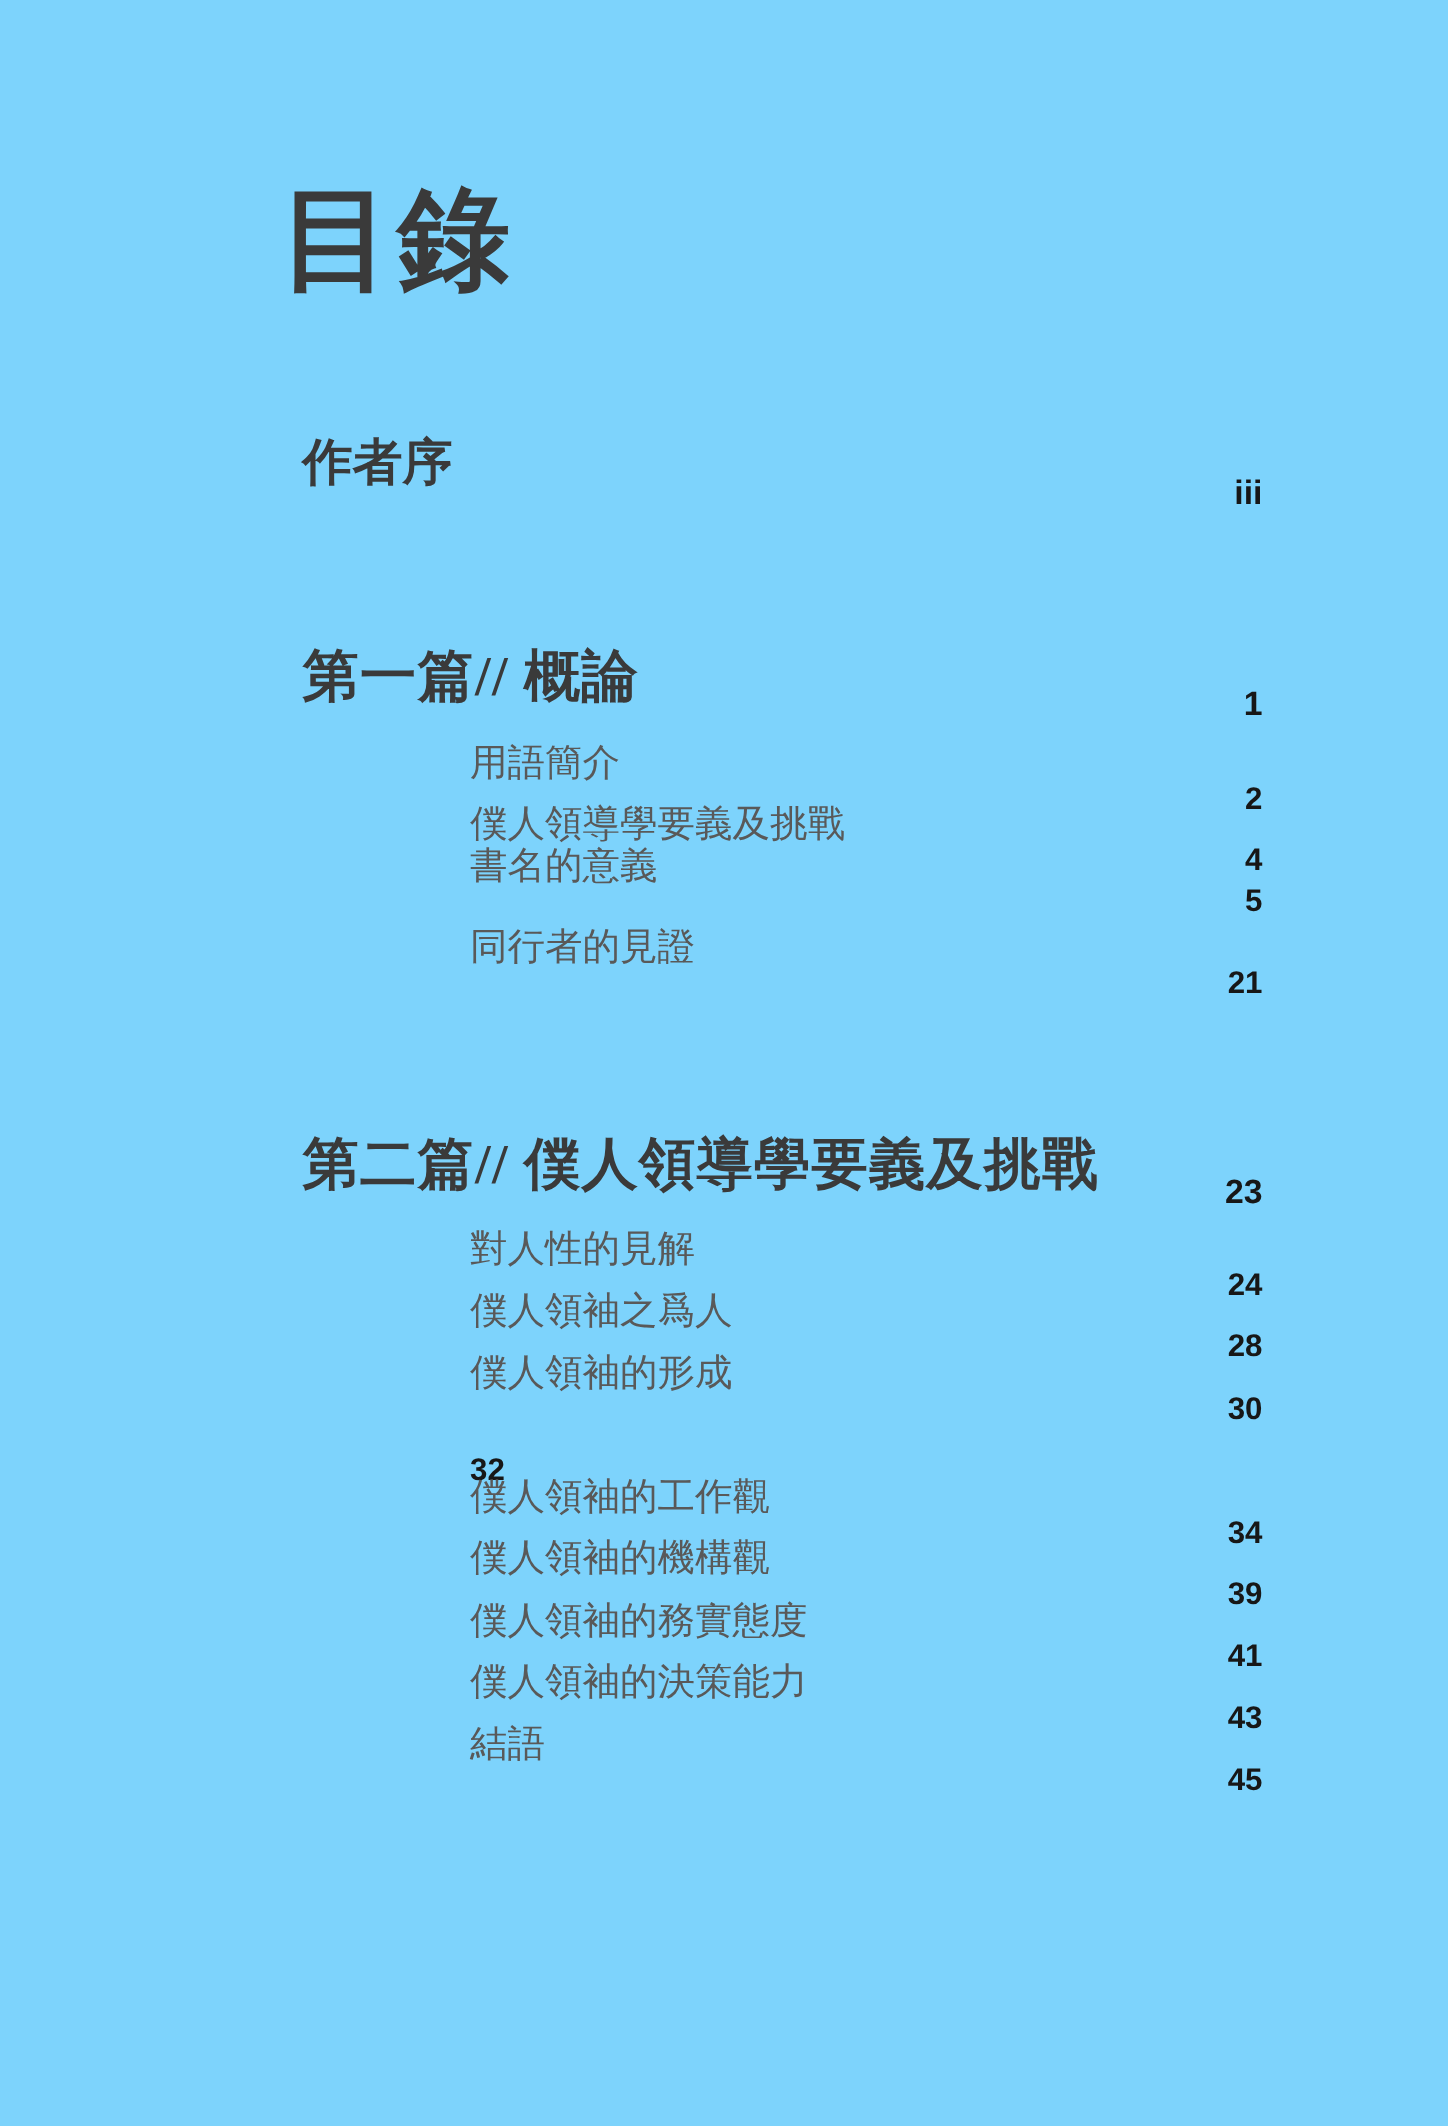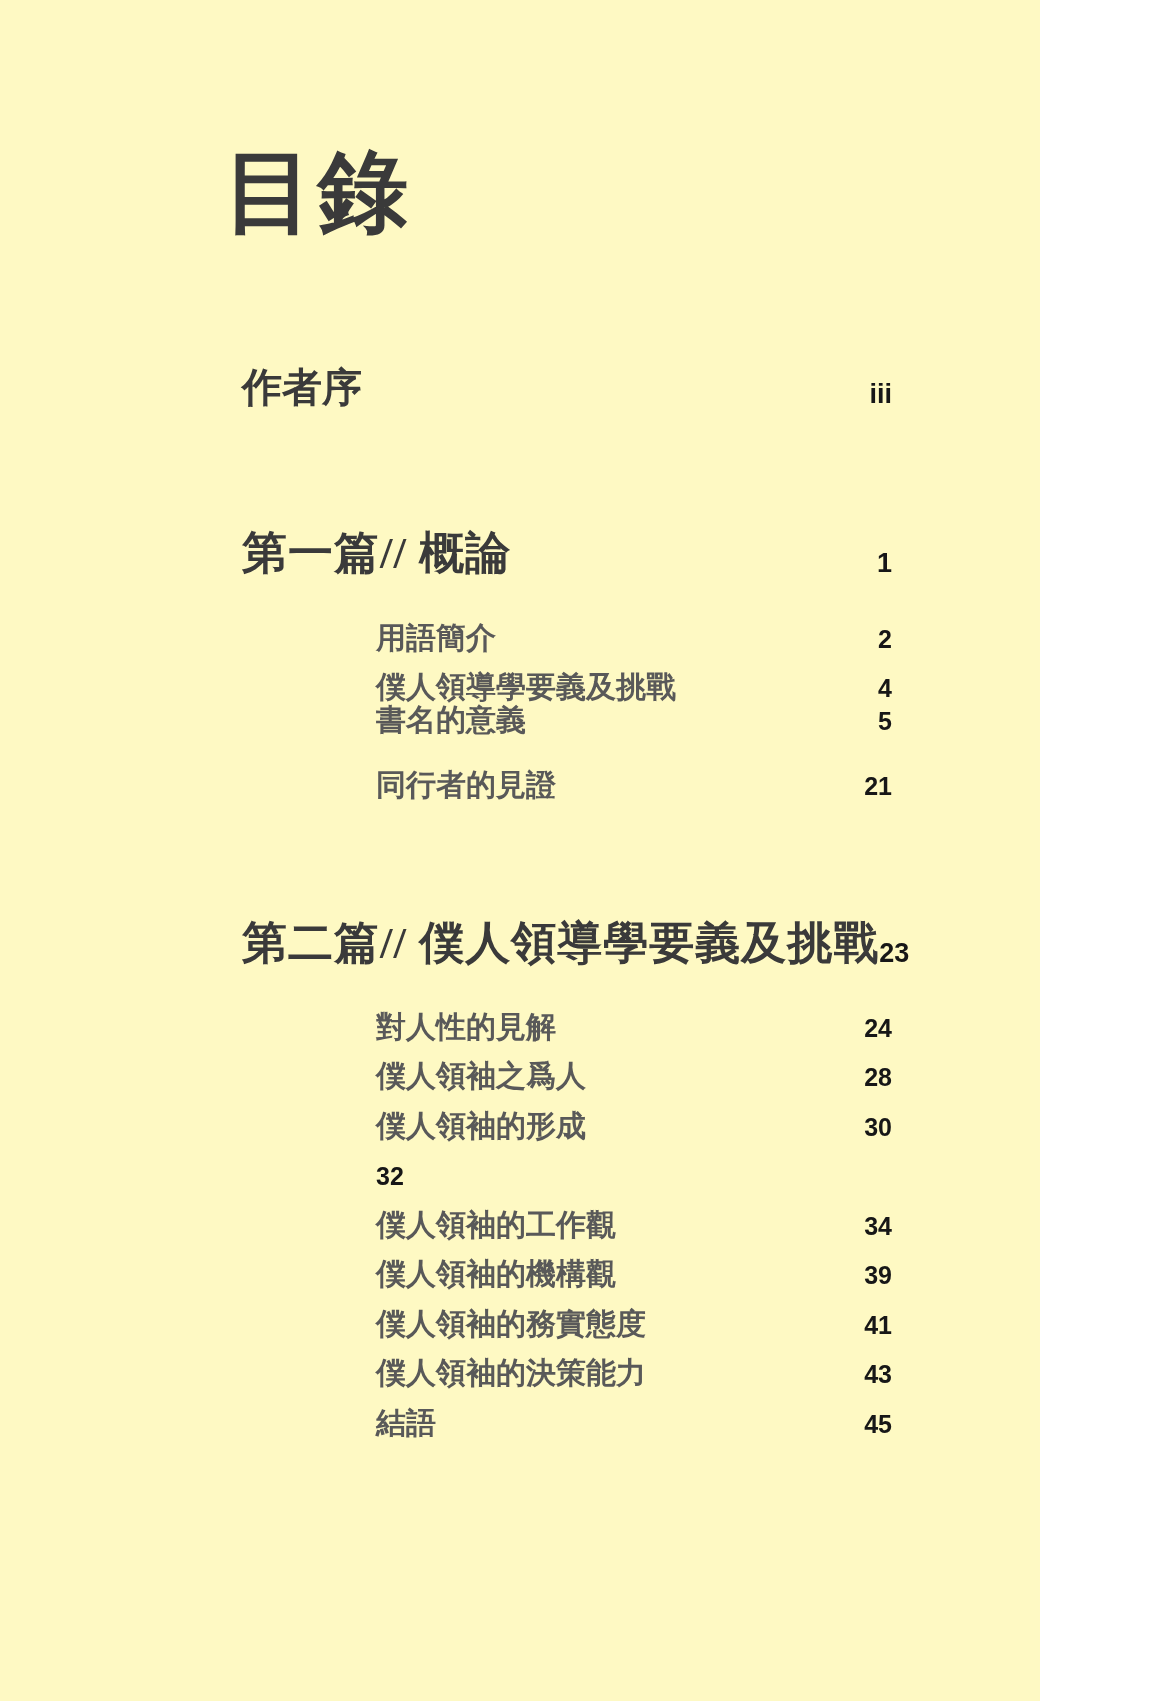--- a/index.html
+++ b/index.html
@@ -2,65 +2,65 @@
 <html><head>
 <meta charset="utf-8">
 <style>
   html, body {
     margin: 0;
     padding: 0;
     background: #ffffff;
   }
   .page {
     position: relative;
-    width: 1040px;
+    width: 1158px;
     height: 1701px;
-    background: #fef9c3;
+    background: #7dd3fc;
     overflow: hidden;
     font-family: "Liberation Sans", sans-serif;
   }
   .doc-title {
     position: absolute;
     left: 224px;
     top: 148px;
     font-family: "Liberation Serif", "DejaVu Serif", serif;
     font-size: 90px;
     font-weight: 900;
     color: #3a3a3a;
     letter-spacing: 4px;
     line-height: 1;
   }
   .row {
     position: absolute;
     left: 242px;
     right: 148px;
     display: flex;
     justify-content: space-between;
-    align-items: flex-end;
+    align-items: flex-start;
   }
   .row.sub {
     left: 376px;
   }
   .h-label {
     font-family: "Liberation Serif", "DejaVu Serif", serif;
     font-weight: 900;
     color: #3a3a3a;
     line-height: 1.1;
     white-space: nowrap;
   }
   .preface .h-label {
     font-size: 40px;
   }
   .section-heading .h-label {
     font-size: 45px;
     letter-spacing: 1px;
   }
   .sub-label {
     font-family: "Liberation Sans", "DejaVu Sans", sans-serif;
-    font-weight: 700;
+    font-weight: 400;
     font-size: 30px;
     color: #595959;
     line-height: 1.1;
     white-space: nowrap;
   }
   .page-num {
     font-family: "Liberation Sans", "DejaVu Sans", sans-serif;
     font-weight: 700;
     font-size: 25px;
     color: #171717;

